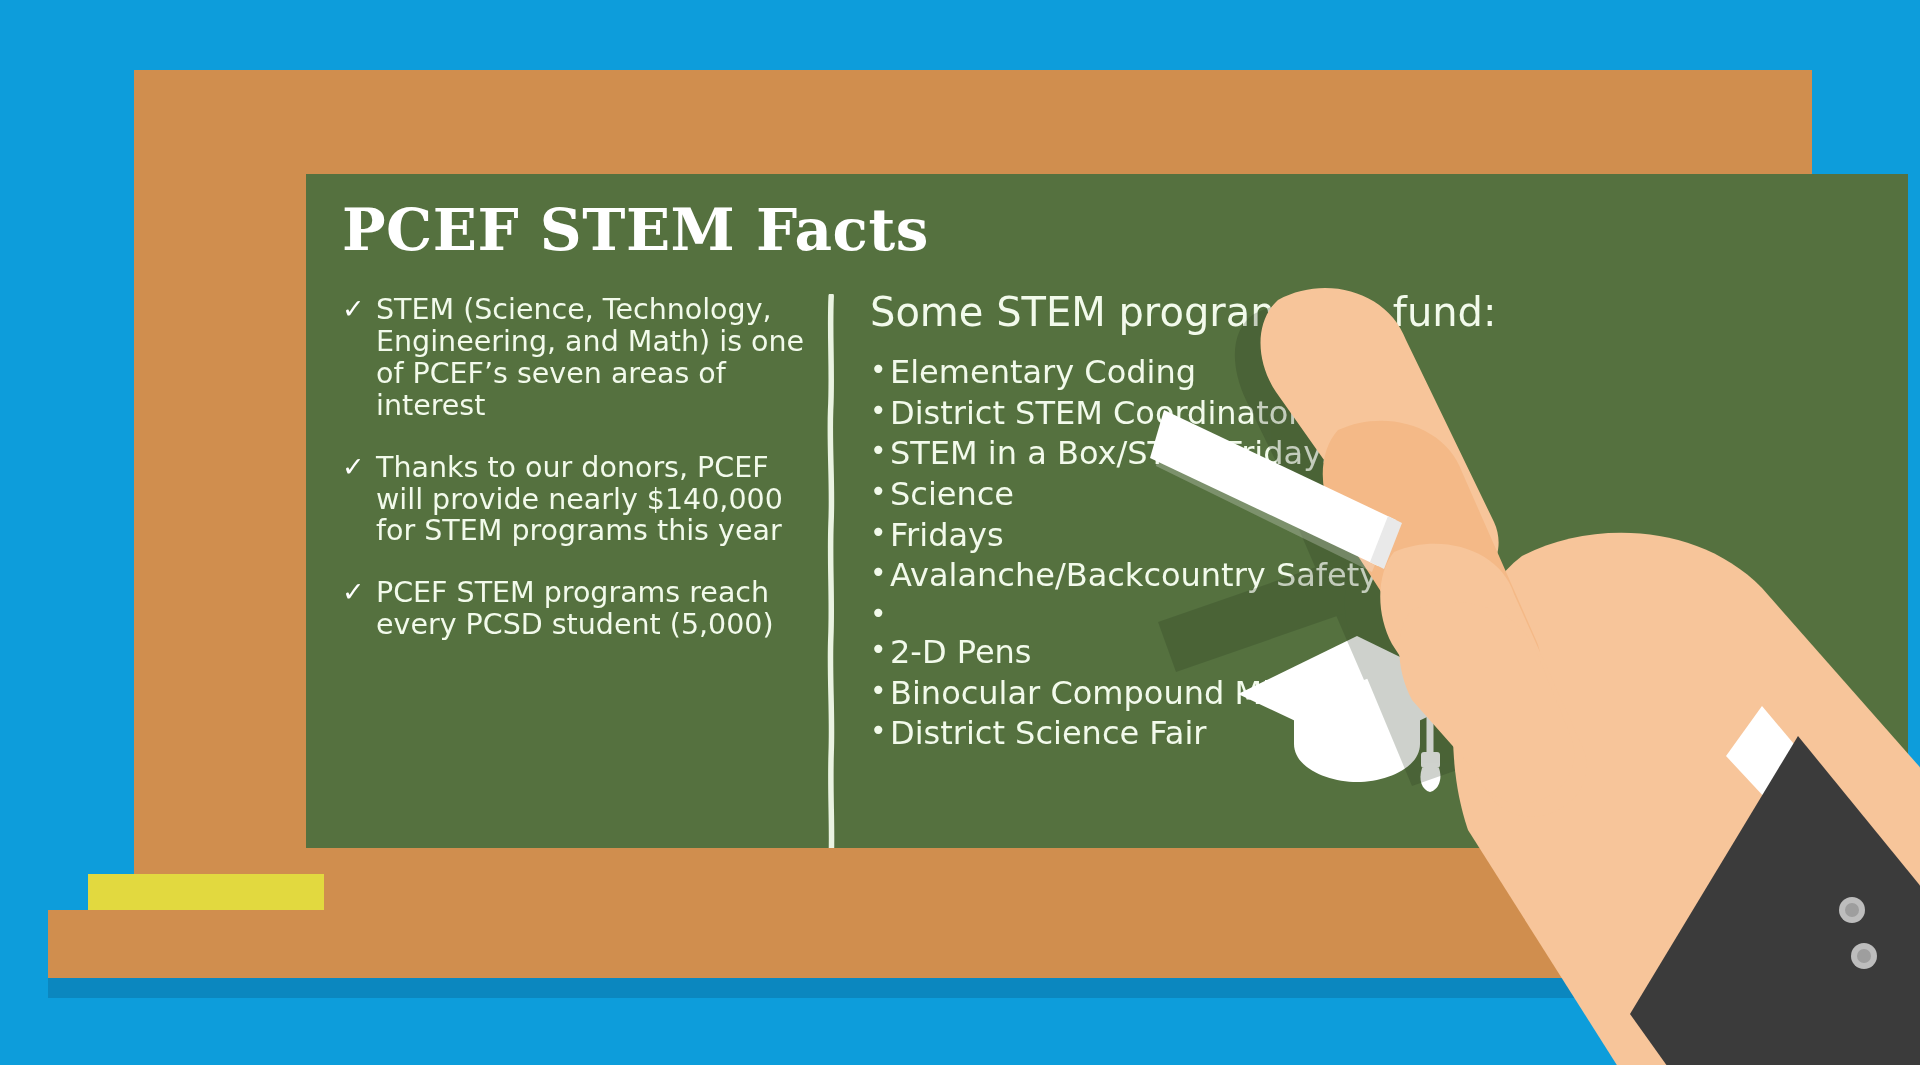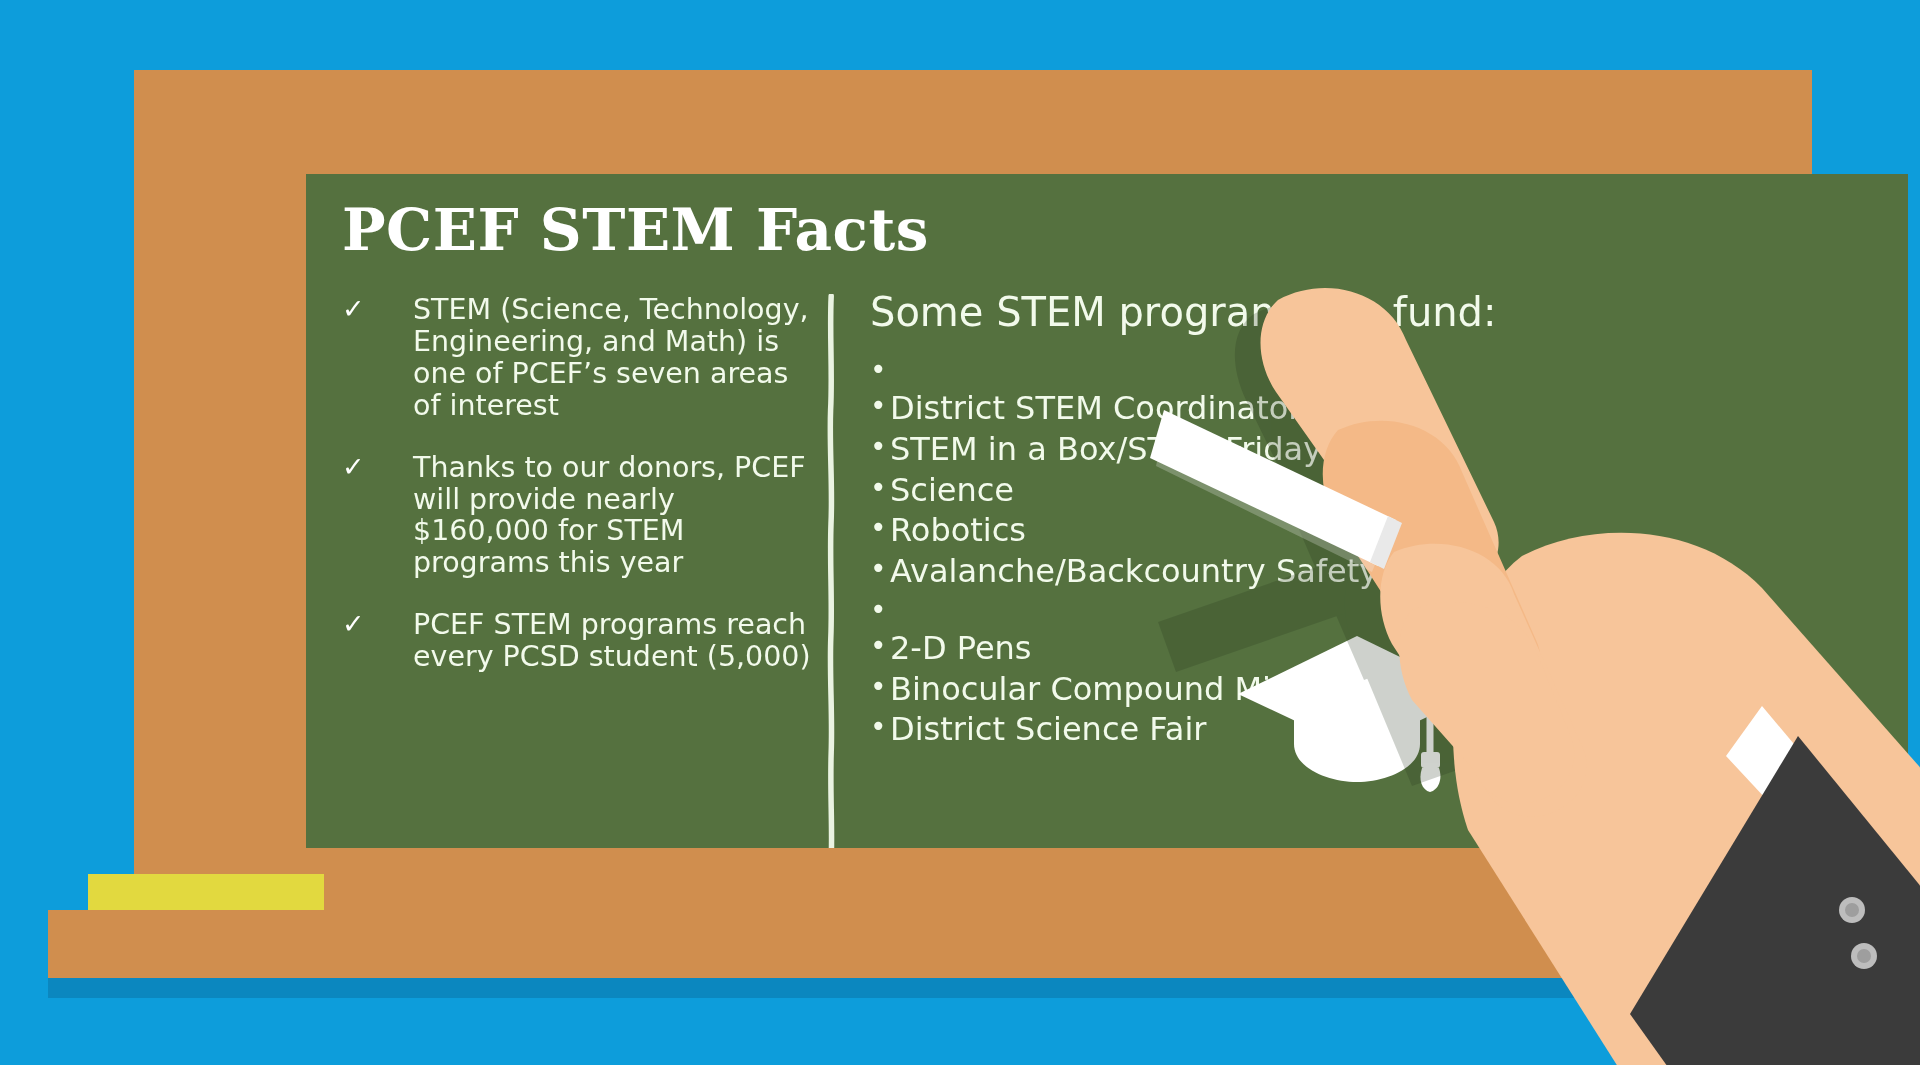--- a/index.html
+++ b/index.html
@@ -93,21 +93,21 @@
     color:#f2faeb;
     font-size:28.5px;
     line-height:1.12;
   }
   .fact .check{
     flex:0 0 34px;
     font-size:27px;
     line-height:1.12;
     color:#ffffff;
   }
-  .fact .fact-text{ flex:1 1 auto;margin-left:37px; }
+  .fact .fact-text{ flex:1 1 auto; }
 
   
   .divider{
     flex:0 0 auto;
     width:10px;
     height:560px;
     margin:4px 34px 0 14px;
     position:relative;
   }
   .divider svg{ display:block; }
@@ -167,21 +167,21 @@
 
           <div class="col-left">
 
             <div class="fact">
               <span class="check">✓</span>
               <span class="fact-text">STEM (Science, Technology, Engineering, and Math) is one of PCEF’s seven areas of interest</span>
             </div>
 
             <div class="fact">
               <span class="check">✓</span>
-              <span class="fact-text">Thanks to our donors, PCEF will provide nearly $160,000 for STEM programs this year</span>
+              <span class="fact-text">Thanks to our donors, PCEF will provide nearly $140,000 for STEM programs this year</span>
             </div>
 
             <div class="fact">
               <span class="check">✓</span>
               <span class="fact-text">PCEF STEM programs reach every PCSD student (5,000)</span>
             </div>
 
           </div>
 
           <div class="divider">
@@ -190,36 +190,37 @@
                        C3.6 268, 6.4 306, 4.8 344 C3.4 382, 6.6 420, 5.2 458
                        C4.0 496, 6.2 528, 5.4 558" stroke="#f2faeb" stroke-width="5.5" fill="none" stroke-linecap="round" opacity="0.95"></path>
             </svg>
           </div>
 
           <div class="col-right">
             <div class="programs-heading">Some STEM programs we fund:</div>
             <ul class="program-list">
               <li>
                   <span class="dot">•</span>
+                  <span class="lbl">Elementary Coding</span>
                 </li>
               <li>
                   <span class="dot">•</span>
                   <span class="lbl">District STEM Coordinator</span>
                 </li>
               <li>
                   <span class="dot">•</span>
                   <span class="lbl">STEM in a Box/STEM Fridays</span>
                 </li>
               <li>
                   <span class="dot">•</span>
                   <span class="lbl">Science</span>
                 </li>
               <li>
                   <span class="dot">•</span>
-                  <span class="lbl">Robotics</span>
+                  <span class="lbl">Fridays</span>
                 </li>
               <li>
                   <span class="dot">•</span>
                   <span class="lbl">Avalanche/Backcountry Safety Class</span>
                 </li>
               <li>
                   <span class="dot">•</span>
                 </li>
               <li>
                   <span class="dot">•</span>

